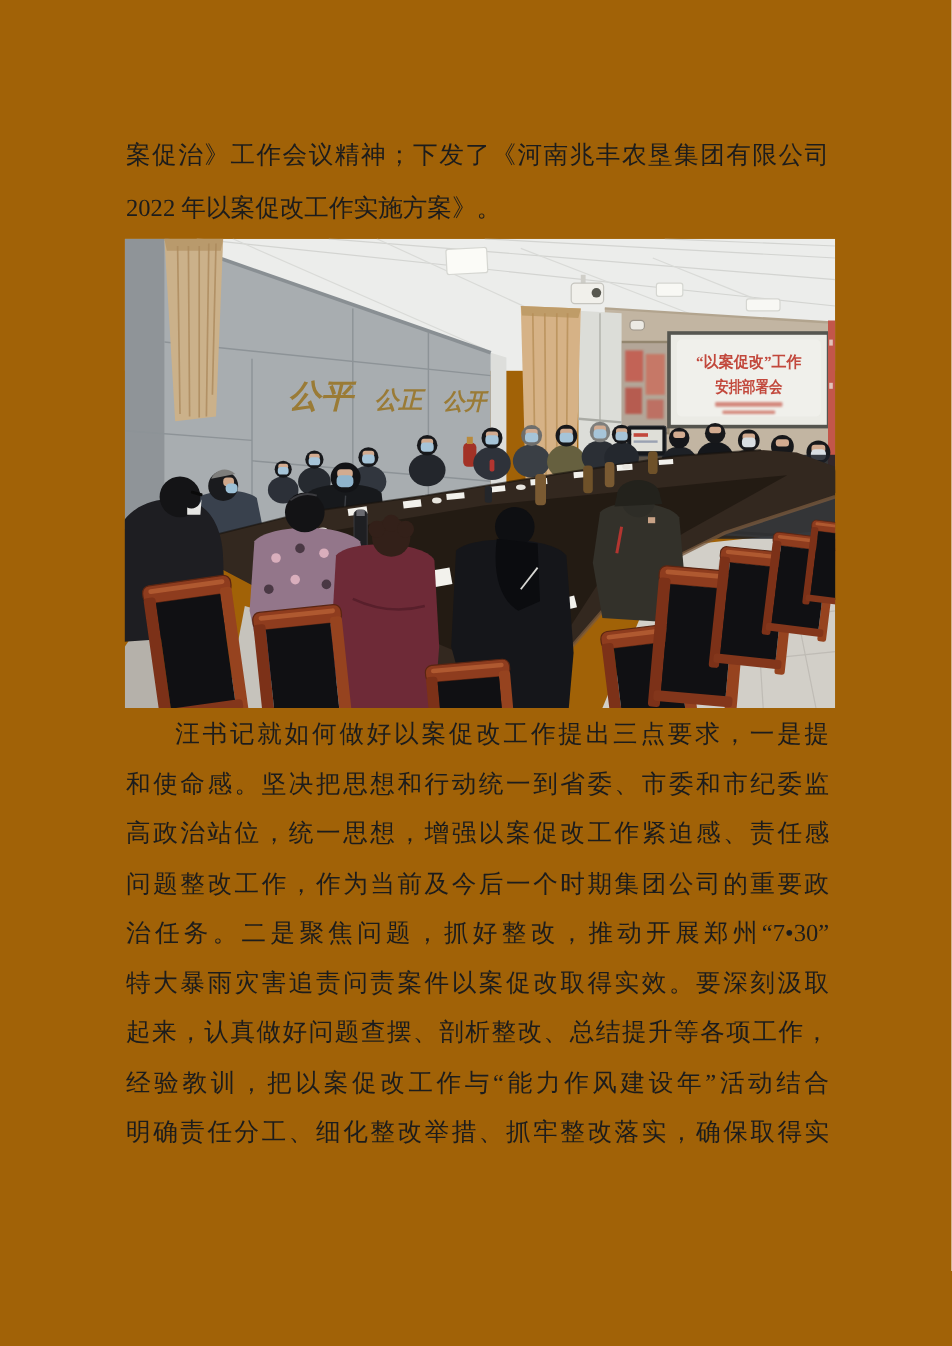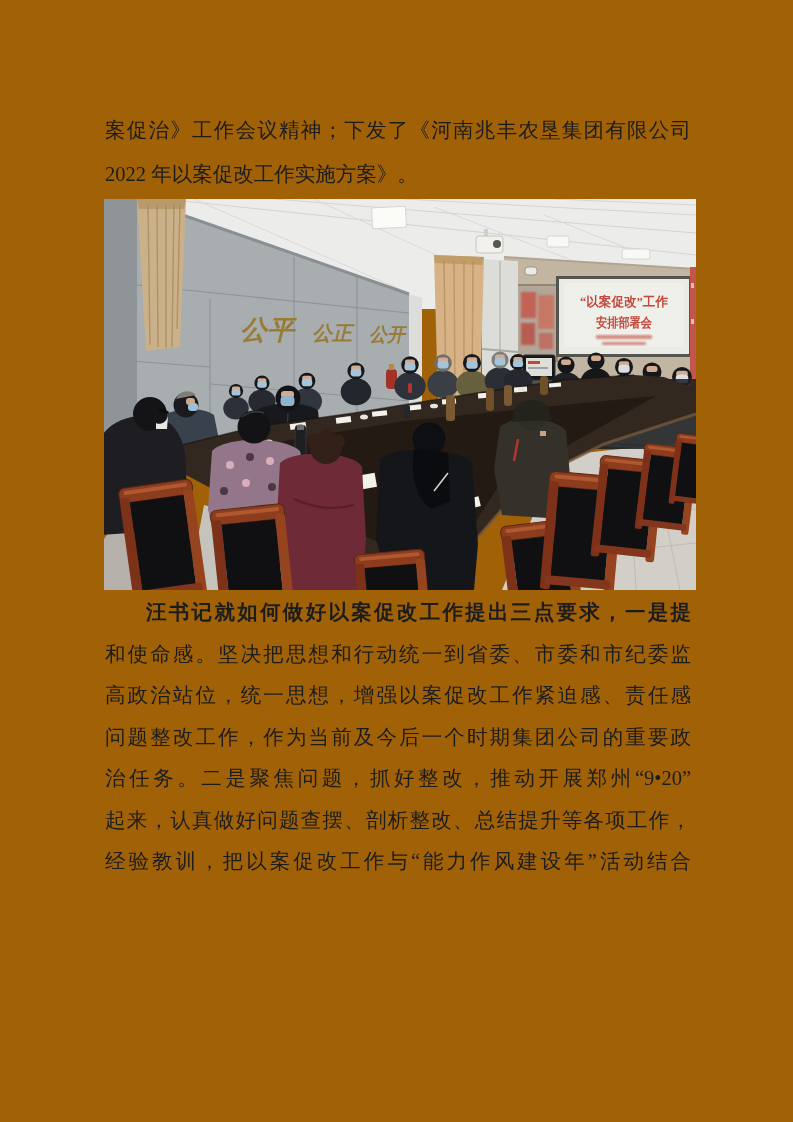--- a/index.html
+++ b/index.html
@@ -9,21 +9,21 @@
   }
   .para{position:absolute;left:105px;width:586px;}
   .intro{top:108px;}
   .body-para{top:592px;}
   .line{
     font-size:20.5px;line-height:41.5px;height:41.5px;overflow:hidden;
     text-align:justify;text-align-last:justify;color:#1c1c1c;
   }
   .intro .line{line-height:44px;height:44px;}
   .line.last{text-align:left;text-align-last:left;}
-  .line.indent{text-indent:41px;font-weight:bold;}
+  .line.indent{text-indent:41px;}
   .photo{position:absolute;left:104px;top:199px;width:592px;height:391px;}
   .photo svg{display:block;width:592px;height:391px;}
 </style>
 </head>
 <body>
 
 <div class="page">
 
   <div class="para intro">
     <div class="line">案促治》工作会议精神；下发了《河南兆丰农垦集团有限公司</div>
@@ -286,18 +286,20 @@
       <use href="#chairT" transform="translate(573,234) rotate(7) scale(0.6)"></use>
     </g>
   </svg>
   </div>
 
   <div class="para body-para">
     <div class="line indent">汪书记就如何做好以案促改工作提出三点要求，一是提</div>
     <div class="line">和使命感。坚决把思想和行动统一到省委、市委和市纪委监</div>
     <div class="line">高政治站位，统一思想，增强以案促改工作紧迫感、责任感</div>
     <div class="line">问题整改工作，作为当前及今后一个时期集团公司的重要政</div>
-    <div class="line">治任务。二是聚焦问题，抓好整改，推动开展郑州“9•20”</div>
+    <div class="line">治任务。二是聚焦问题，抓好整改，推动开展郑州“7•30”</div>
+    <div class="line">特大暴雨灾害追责问责案件以案促改取得实效。要深刻汲取</div>
     <div class="line">起来，认真做好问题查摆、剖析整改、总结提升等各项工作，</div>
     <div class="line">经验教训，把以案促改工作与“能力作风建设年”活动结合</div>
+    <div class="line">明确责任分工、细化整改举措、抓牢整改落实，确保取得实</div>
   </div>
 
 </div>
 
 </body></html>

